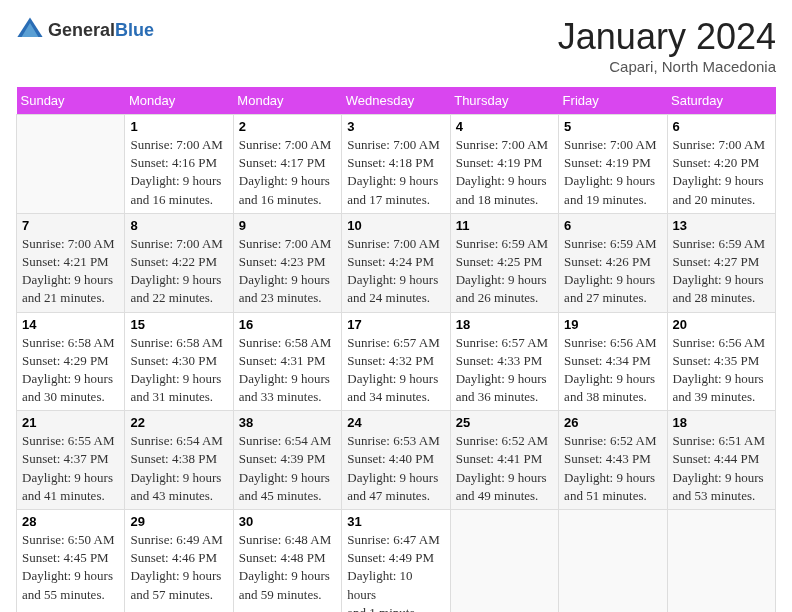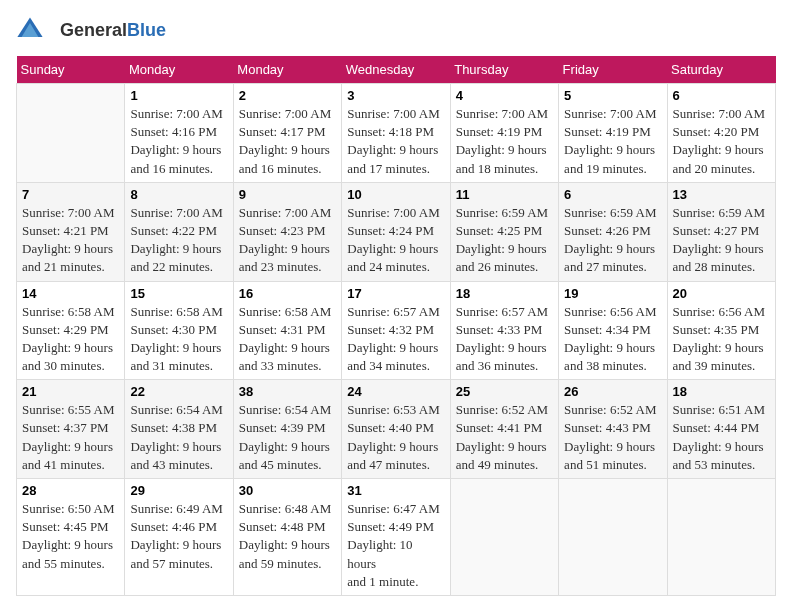--- a/index.html
+++ b/index.html
@@ -18,21 +18,20 @@
     }
     .logo {
       display: flex;
       align-items: center;
       gap: 4px;
     }
     .logo-text-general {
       font-size: 18px;
       font-weight: bold;
       color: #333;
-      margin-left: 12px;
     }
     .logo-text-blue {
       font-size: 18px;
       font-weight: bold;
       color: #2a6db5;
       margin-top: 34px;
     }
     .logo-icon {
       width: 28px;
       height: 28px;
@@ -48,21 +47,21 @@
     .subtitle {
       font-size: 15px;
       color: #555;
     }
     table {
       width: 100%;
       border-collapse: collapse;
       font-size: 11px;
     }
     thead tr th {
-      background-color: #be185d;
+      background-color: #d946ef;
       color: #fff;
       padding: 6px 4px;
       text-align: left;
       font-size: 13px;
       font-weight: normal;
     }
     tbody tr td {
       border: 1px solid #ddd;
       vertical-align: top;
       padding: 4px 5px;
@@ -98,20 +97,24 @@
 <div class="header-area">
   <div class="logo">
     <svg class="logo-icon" viewBox="0 0 40 40">
       <polygon points="20,2 38,30 2,30" fill="#2a6db5"></polygon>
       <polygon points="20,10 32,30 8,30" fill="#5a9fd4"></polygon>
     </svg>
     <div>
       <span class="logo-text-general">General</span><span class="logo-text-blue">Blue</span>
     </div>
   </div>
+  <div class="title-area">
+    <div class="month-title">January 2024</div>
+    <div class="subtitle">Capari, North Macedonia</div>
+  </div>
 </div>
 
 <table>
   <thead>
     <tr>
     <th>Sunday</th>
         <th>Monday</th>
         <th>Monday</th>
         <th>Wednesday</th>
         <th>Thursday</th>

